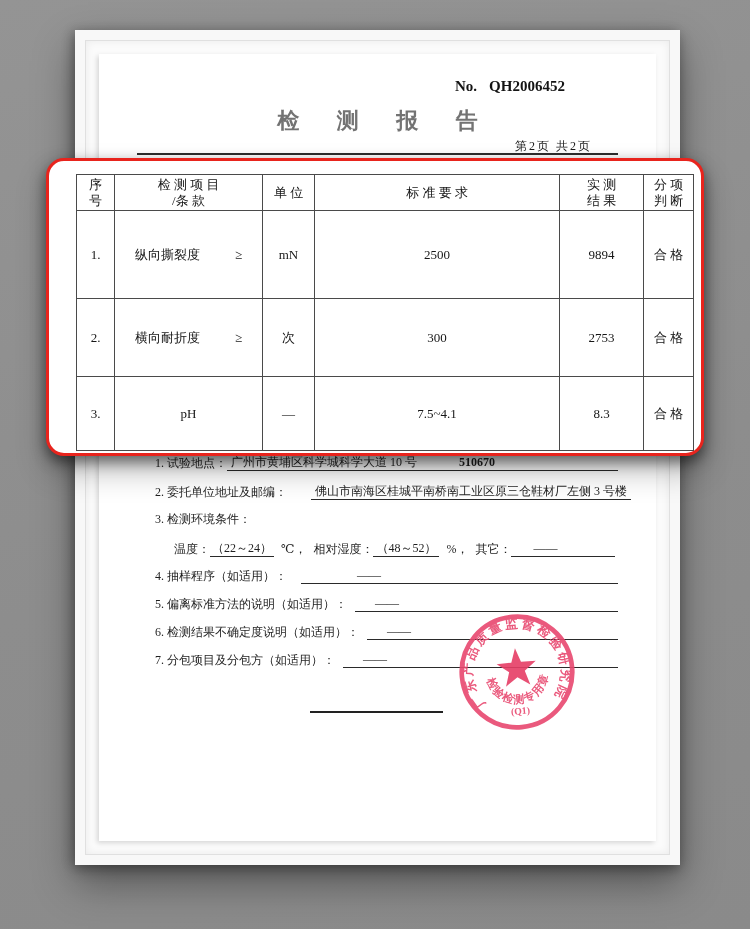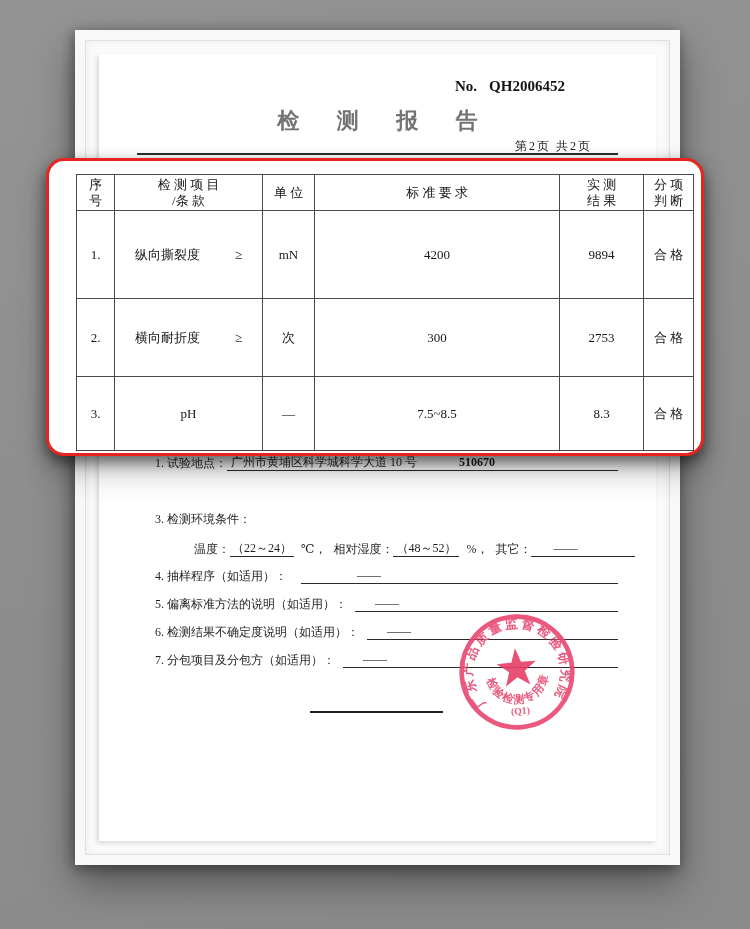--- a/index.html
+++ b/index.html
@@ -96,26 +96,32 @@
         <div class="head-rule"></div>
 
         <div class="dline" style="top:401px">
           <span class="lbl">1. 试验地点：</span>
           <span class="ul grow">
             <span class="val">广州市黄埔区科学城科学大道 10 号</span>
             <span class="zipgap">510670</span>
           </span>
         </div>
 
+        <div class="dline" style="top:430px">
+          <span class="lbl">2. 委托单位地址及邮编：</span>
+          <span class="ul grow ml24">
+            <span class="val" style="margin:0 auto">佛山市南海区桂城平南桥南工业区原三仓鞋材厂左侧 3 号楼</span>
+          </span>
+        </div>
 
         <div class="dline" style="top:458px">
           <span class="lbl">3. 检测环境条件：</span>
         </div>
 
-        <div class="dline env-row" style="top:487px;left:88px">
+        <div class="dline env-row" style="top:487px;left:68px">
           <span class="lbl">温度：</span>
           <span class="ul u-temp">
               <span>（22～24）</span>
             </span>
           <span class="lbl">℃，</span>
           <span class="lbl ml20">相对湿度：</span>
           <span class="ul u-hum">
               <span>（48～52）</span>
             </span>
           <span class="lbl">%，</span>
@@ -216,21 +222,21 @@
       <tbody>
         <tr class="r0">
           <td class="seq">1.</td>
           <td>
               <div class="item-wrap">
                 <span>纵向撕裂度</span>
                 <span class="cmp">≥</span>
               </div>
             </td>
           <td>mN</td>
-          <td>4200</td>
+          <td>2500</td>
           <td>9894</td>
           <td>合 格</td>
         </tr>
         <tr class="r1">
           <td class="seq">2.</td>
           <td>
               <div class="item-wrap">
                 <span>横向耐折度</span>
                 <span class="cmp">≥</span>
               </div>
@@ -241,21 +247,21 @@
           <td>合 格</td>
         </tr>
         <tr class="r2">
           <td class="seq">3.</td>
           <td>
               <div class="item-wrap">
                 <span>pH</span>
               </div>
             </td>
           <td>—</td>
-          <td>7.5~8.5</td>
+          <td>7.5~4.1</td>
           <td>8.3</td>
           <td>合 格</td>
         </tr>
       </tbody>
     </table>
   </div>
 
 </div>
 
 </body></html>

